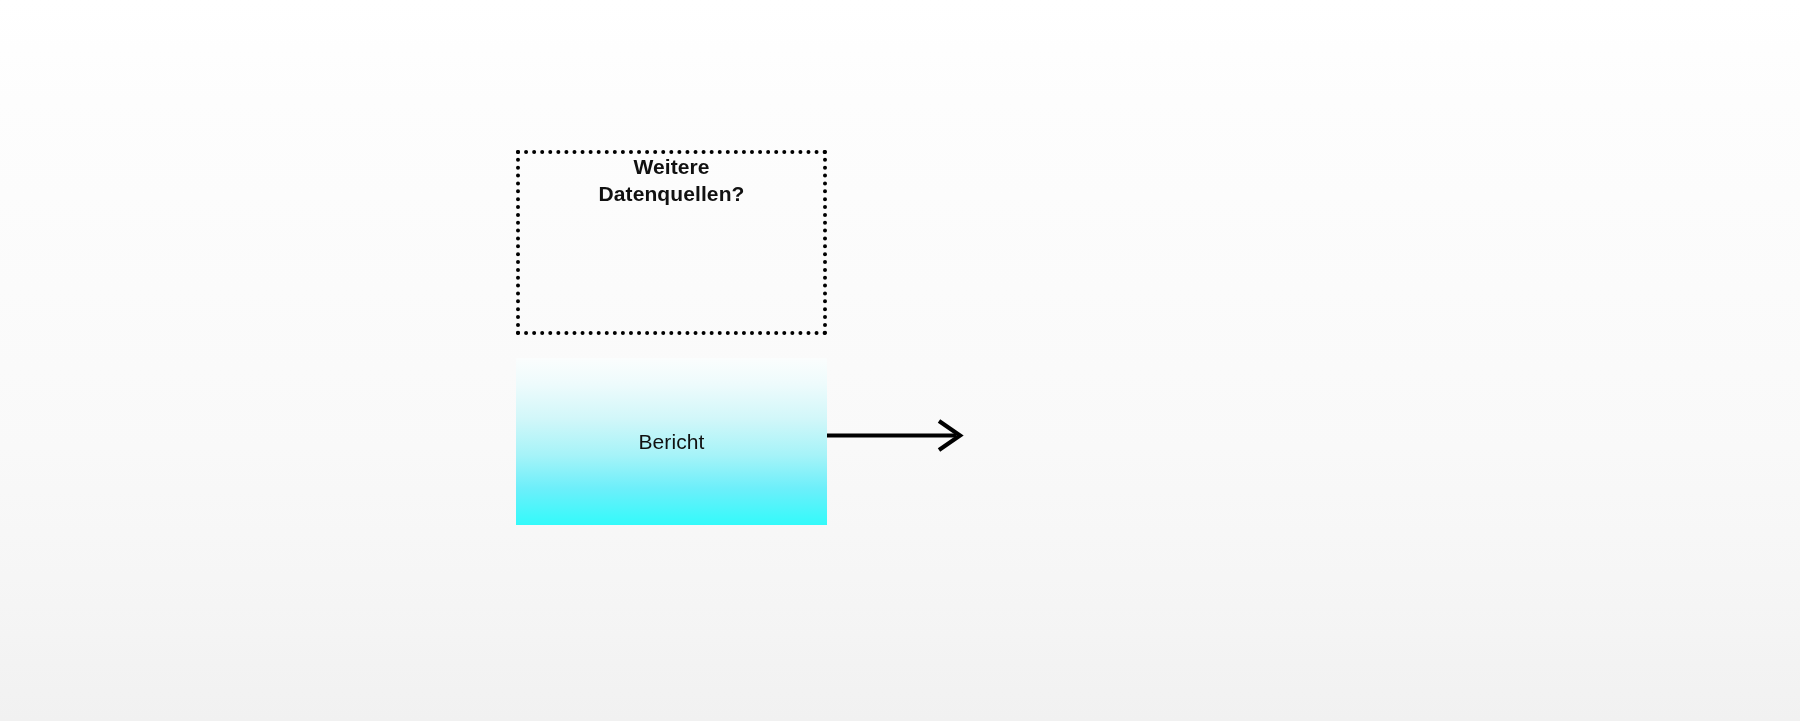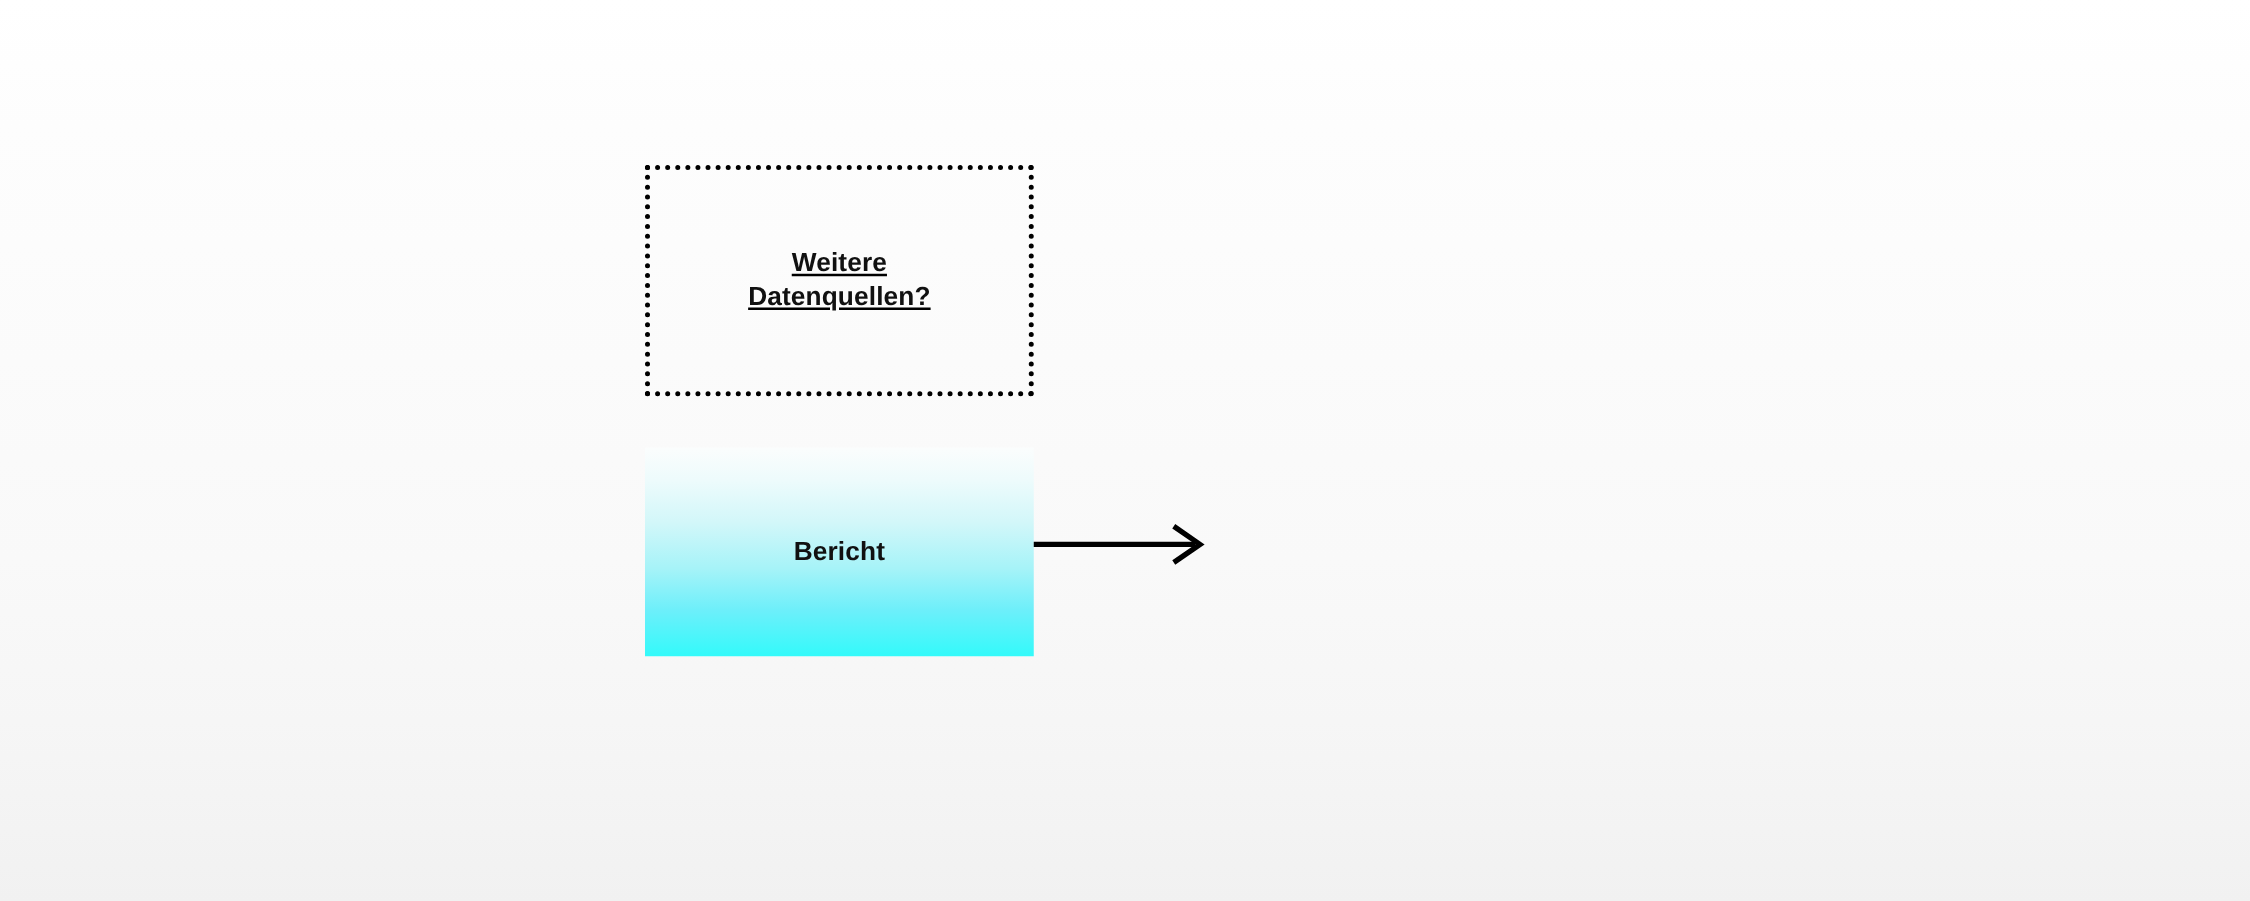--- a/index.html
+++ b/index.html
@@ -23,30 +23,29 @@
   #canvas {
     position: relative;
     width: 1800px;
     height: 721px;
   }
 
   
   .node-dotted {
     position: absolute;
     left: 516px;
-    top: 132px;
+    top: 150px;
     width: 311px;
     height: 185px;
     box-sizing: border-box;
     border: 4px dotted #000000;
     background: transparent;
     display: flex;
-    align-items: center;
+    align-items: flex-start;
     justify-content: center;
-    text-decoration: underline;
   }
   .node-dotted .node-label {
     font-size: 21px;
     font-weight: bold;
     color: #111111;
     line-height: 1.28;
     text-align: center;
     letter-spacing: 0.1px;
     white-space: pre-line;
   }
@@ -66,21 +65,21 @@
                 #d2f7f9 36%,
                 #a6f3f8 58%,
                 #6deffa 78%,
                 #33fafa 100%);
   }
   .node-gradient.left  { left: 516px; }
   .node-gradient.right { left: 978px; }
 
   .node-gradient .node-label {
     font-size: 21px;
-    font-weight: bold;
+    font-weight: normal;
     color: #111111;
     letter-spacing: 0.1px;
     text-align: center;
   }
 
   
   .connector {
     position: absolute;
     left: 820px;
     top: 415px;

